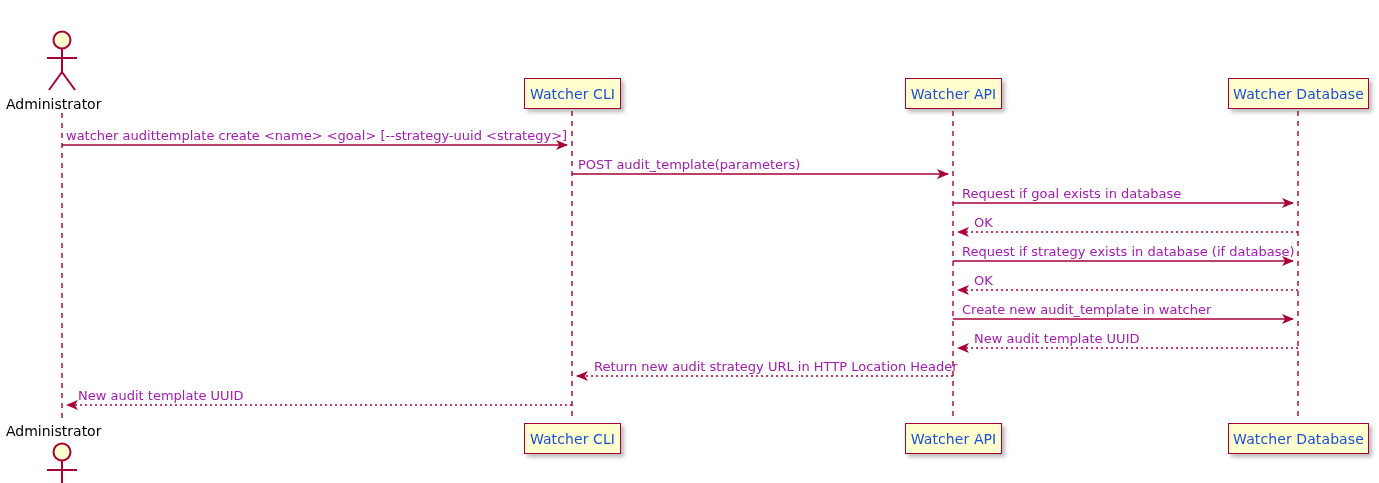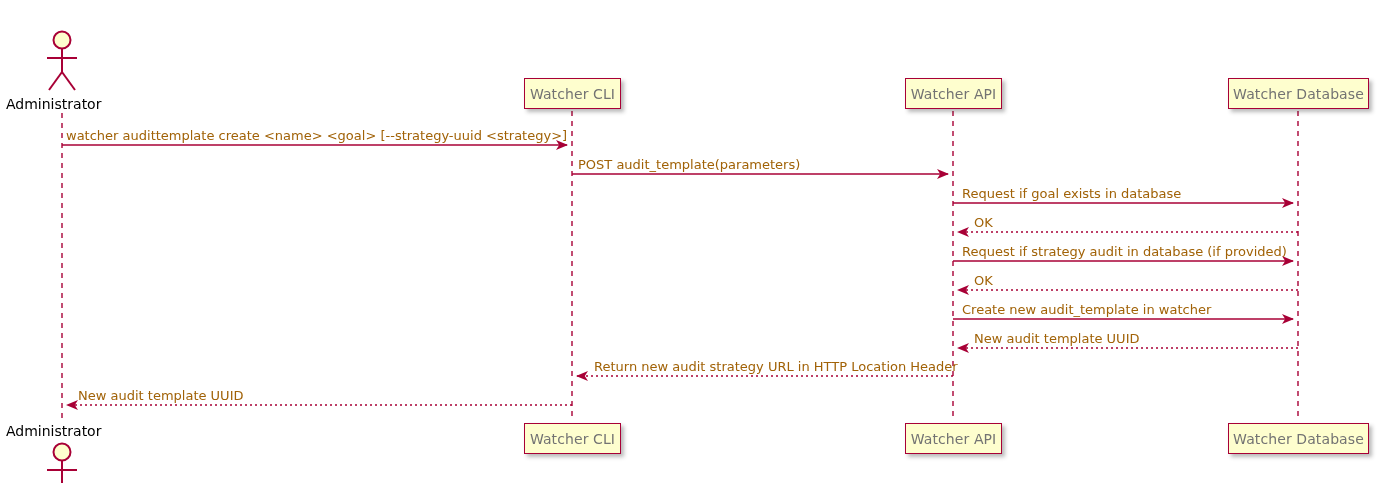--- a/index.html
+++ b/index.html
@@ -27,36 +27,36 @@
   }
   .participant-box {
     position: absolute;
     box-sizing: border-box;
     background: #FEFECE;
     border: 1.5px solid #A80036;
     box-shadow: 3px 3px 4px rgba(40,40,40,0.32);
     display: flex;
     align-items: center;
     justify-content: center;
-    color: #737373;
+    color: #1d4ed8;
     font-size: 14px;
     font-family: "DejaVu Sans", sans-serif;
     white-space: nowrap;
     letter-spacing: 0.1px;
   }
   .actor-label {
     position: absolute;
     color: #000000;
     font-size: 14px;
     font-family: "DejaVu Sans", sans-serif;
     white-space: nowrap;
   }
   .msg-label {
     position: absolute;
-    color: #a16207;
+    color: #a21caf;
     font-size: 13px;
     font-family: "DejaVu Sans", sans-serif;
     white-space: nowrap;
     line-height: 15px;
   }
 </style>
 </head>
 <body>
 
 <div id="diagram">
@@ -115,20 +115,20 @@
   <div class="participant-box" style="left:1228px; top:51px; width:141px; height:31px;">Watcher Database</div>
 
   <div class="participant-box" style="left:524px; top:396px; width:97px; height:31px;">Watcher CLI</div>
   <div class="participant-box" style="left:905px; top:396px; width:97px; height:31px;">Watcher API</div>
   <div class="participant-box" style="left:1228px; top:396px; width:141px; height:31px;">Watcher Database</div>
 
   <div class="msg-label" style="left:66px; top:101px;">watcher audittemplate create &lt;name&gt; &lt;goal&gt; [--strategy-uuid &lt;strategy&gt;]</div>
   <div class="msg-label" style="left:578px; top:130px;">POST audit_template(parameters)</div>
   <div class="msg-label" style="left:962px; top:159px;">Request if goal exists in database</div>
   <div class="msg-label" style="left:974px; top:188px;">OK</div>
-  <div class="msg-label" style="left:962px; top:217px;">Request if strategy audit in database (if provided)</div>
+  <div class="msg-label" style="left:962px; top:217px;">Request if strategy exists in database (if database)</div>
   <div class="msg-label" style="left:974px; top:246px;">OK</div>
   <div class="msg-label" style="left:962px; top:275px;">Create new audit_template in watcher</div>
   <div class="msg-label" style="left:974px; top:304px;">New audit template UUID</div>
   <div class="msg-label" style="left:594px; top:332px;">Return new audit strategy URL in HTTP Location Header</div>
   <div class="msg-label" style="left:78px; top:361px;">New audit template UUID</div>
 
 </div>
 
 </body></html>

